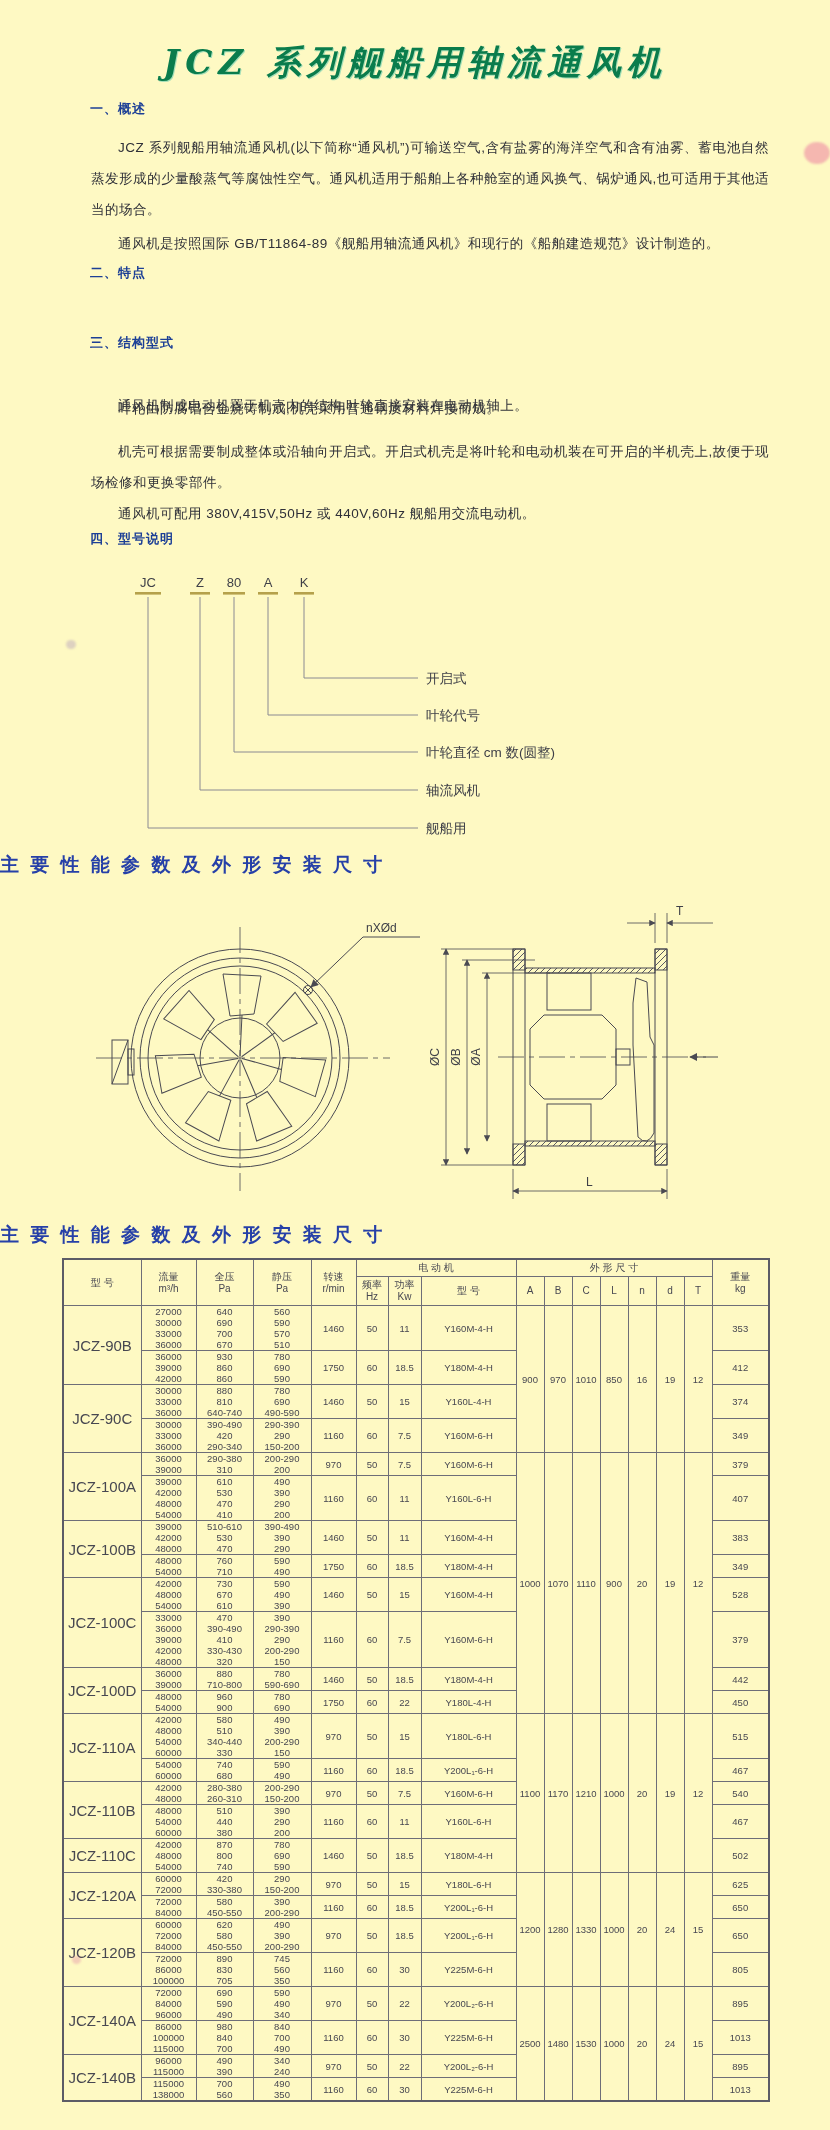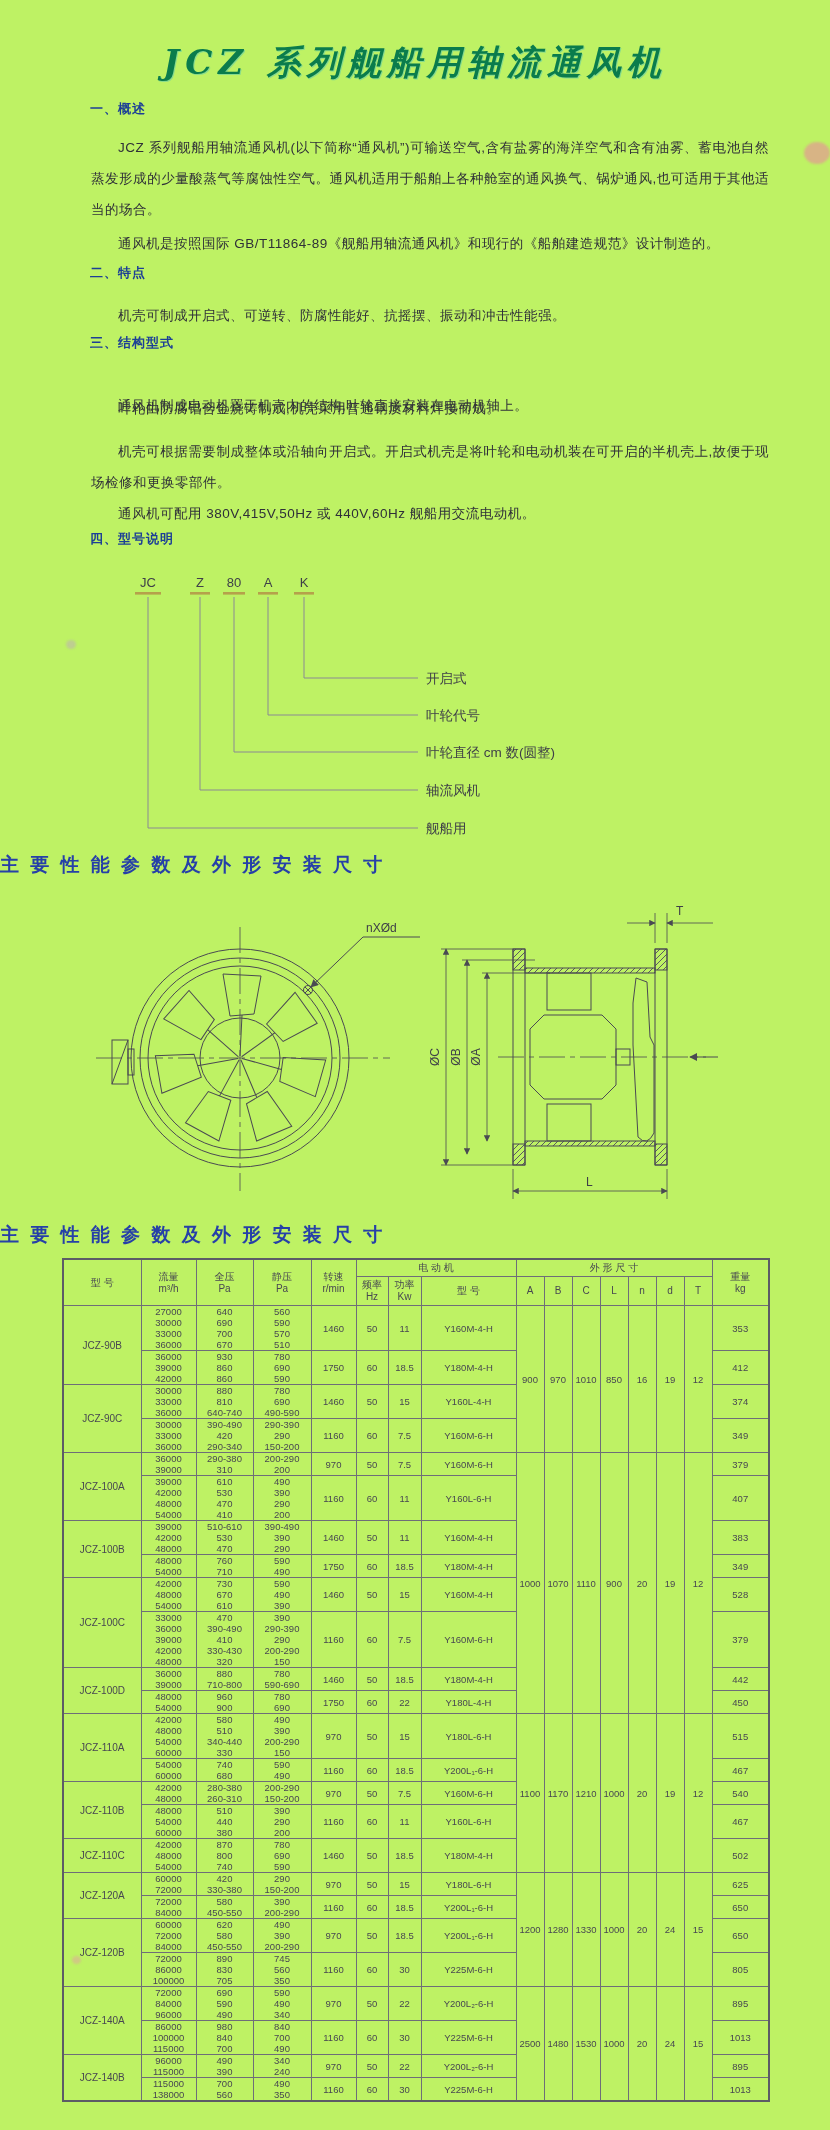--- a/index.html
+++ b/index.html
@@ -1,16 +1,16 @@
 <!DOCTYPE html>
 <html><head>
 <meta charset="utf-8">
 <style>
   html,body{margin:0;padding:0;background:#e8e8e8;}
-  #page{position:relative;width:830px;height:2130px;background:#bef264;margin:0 auto;overflow:hidden;
+  #page{position:relative;width:830px;height:2130px;background:#fef9c3;margin:0 auto;overflow:hidden;
         font-family:"Liberation Sans","DejaVu Sans",sans-serif;color:#35363e;}
   
   .doc-title{position:absolute;top:40px;left:0;width:100%;text-align:center;
     font-family:"DejaVu Serif","Liberation Serif",serif;font-style:italic;font-weight:bold;
     font-size:34px;letter-spacing:6px;color:#0a7c4c;text-shadow:1px 1px 0 rgba(90,200,175,.55);}
   
   .sec-head{position:absolute;left:90px;font-size:13px;font-weight:bold;color:#1c3f96;letter-spacing:1px;}
   .para{position:absolute;left:91px;width:678px;font-size:13.5px;line-height:31px;color:#2f3038;
         text-align:justify;text-indent:2em;letter-spacing:0.5px;}
   
@@ -23,38 +23,37 @@
   .diag-label{font-size:13.5px;fill:#3f4048;}
   .draw-label{font-size:12px;fill:#3f4048;}
   
   #tbl-wrap{position:absolute;top:1258px;left:62px;width:707px;}
   table.perf{border-collapse:collapse;width:707px;table-layout:fixed;
      font-size:9.5px;color:#474751;}
   table.perf th,table.perf td{border:1px solid #6e6e78;text-align:center;vertical-align:middle;
      padding:0;line-height:11px;white-space:pre-line;overflow:hidden;}
   table.perf{border:2px solid #5c5c66;}
   table.perf th{font-weight:normal;font-size:10px;line-height:12px;padding:2px 0;}
-  td.model{font-size:10px;letter-spacing:0;}
+  td.model{font-size:15px;letter-spacing:0;}
   td.motor{font-size:9.5px;}
   
   .artifact{position:absolute;border-radius:50%;filter:blur(1px);}
 </style>
 </head>
 <body>
 
 <div id="page">
 
   <div class="doc-title">JCZ 系列舰船用轴流通风机</div>
 
   <div class="sec-head" style="top:100px">一、概述</div>
   <div class="para" style="top:132px">JCZ 系列舰船用轴流通风机(以下简称“通风机”)可输送空气,含有盐雾的海洋空气和含有油雾、蓄电池自然蒸发形成的少量酸蒸气等腐蚀性空气。通风机适用于船舶上各种舱室的通风换气、锅炉通风,也可适用于其他适当的场合。</div>
   <div class="para" style="top:228px">通风机是按照国际 GB/T11864-89《舰船用轴流通风机》和现行的《船舶建造规范》设计制造的。</div>
 
   <div class="sec-head" style="top:264px">二、特点</div>
-  <div class="para" style="top:300px">机壳可制成开启式、可逆转、防腐性能好、抗摇摆、振动和冲击性能强。</div>
 
   <div class="sec-head" style="top:334px">三、结构型式</div>
   <div class="para" style="top:390px">通风机制成电动机置于机壳内的结构,叶轮直接安装在电动机轴上。</div>
   <div class="para" style="top:393px">叶轮由防腐铝合金烧铸制成,机壳采用普通钢质材料焊接而成。</div>
   <div class="para" style="top:436px">机壳可根据需要制成整体或沿轴向开启式。开启式机壳是将叶轮和电动机装在可开启的半机壳上,故便于现场检修和更换零部件。</div>
   <div class="para" style="top:498px">通风机可配用 380V,415V,50Hz 或 440V,60Hz 舰船用交流电动机。</div>
 
   <div class="sec-head" style="top:530px">四、型号说明</div>
 
   <svg style="top:570px;left:88px" width="560" height="275" viewBox="0 0 560 275">

